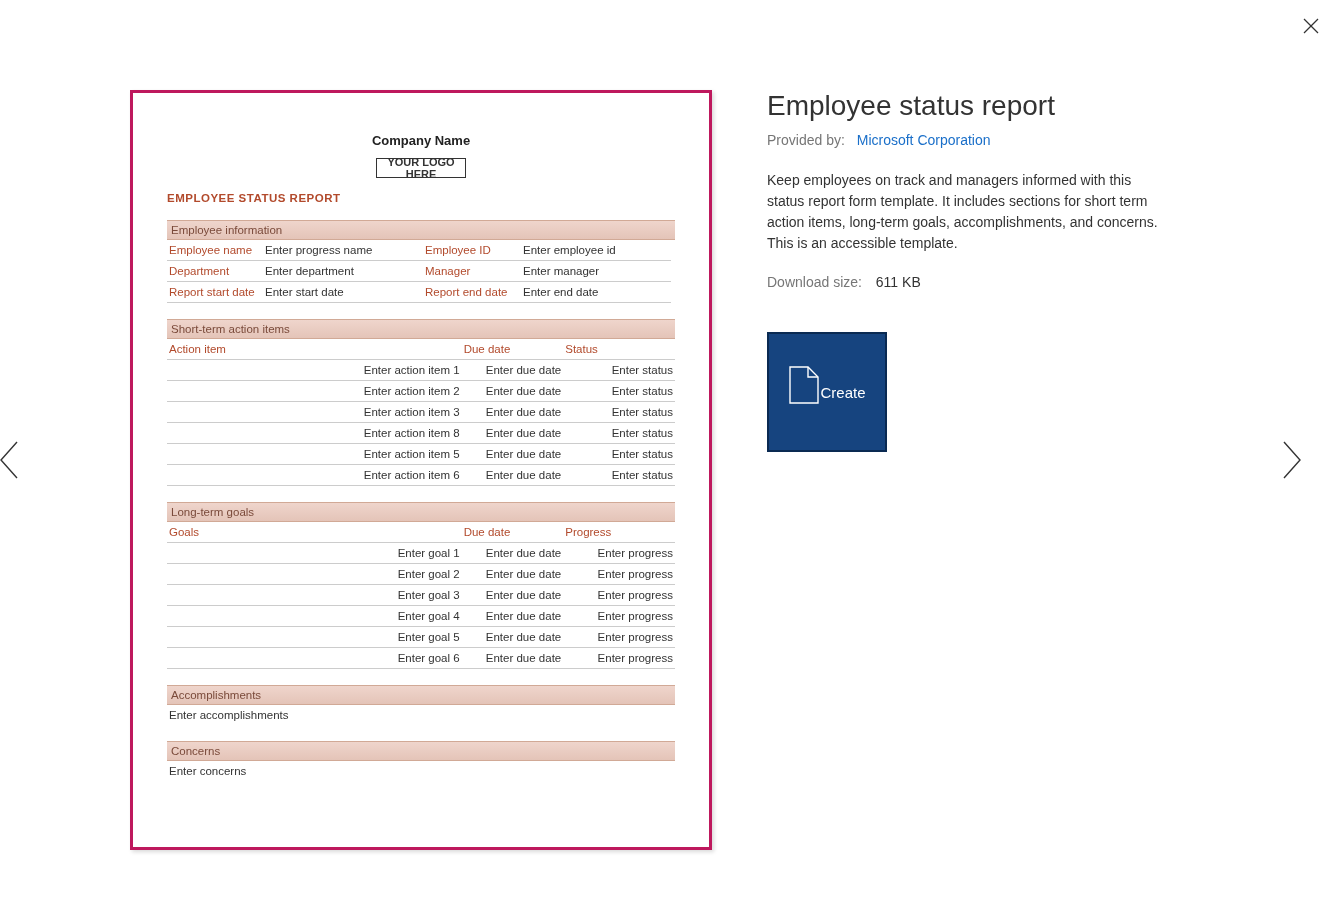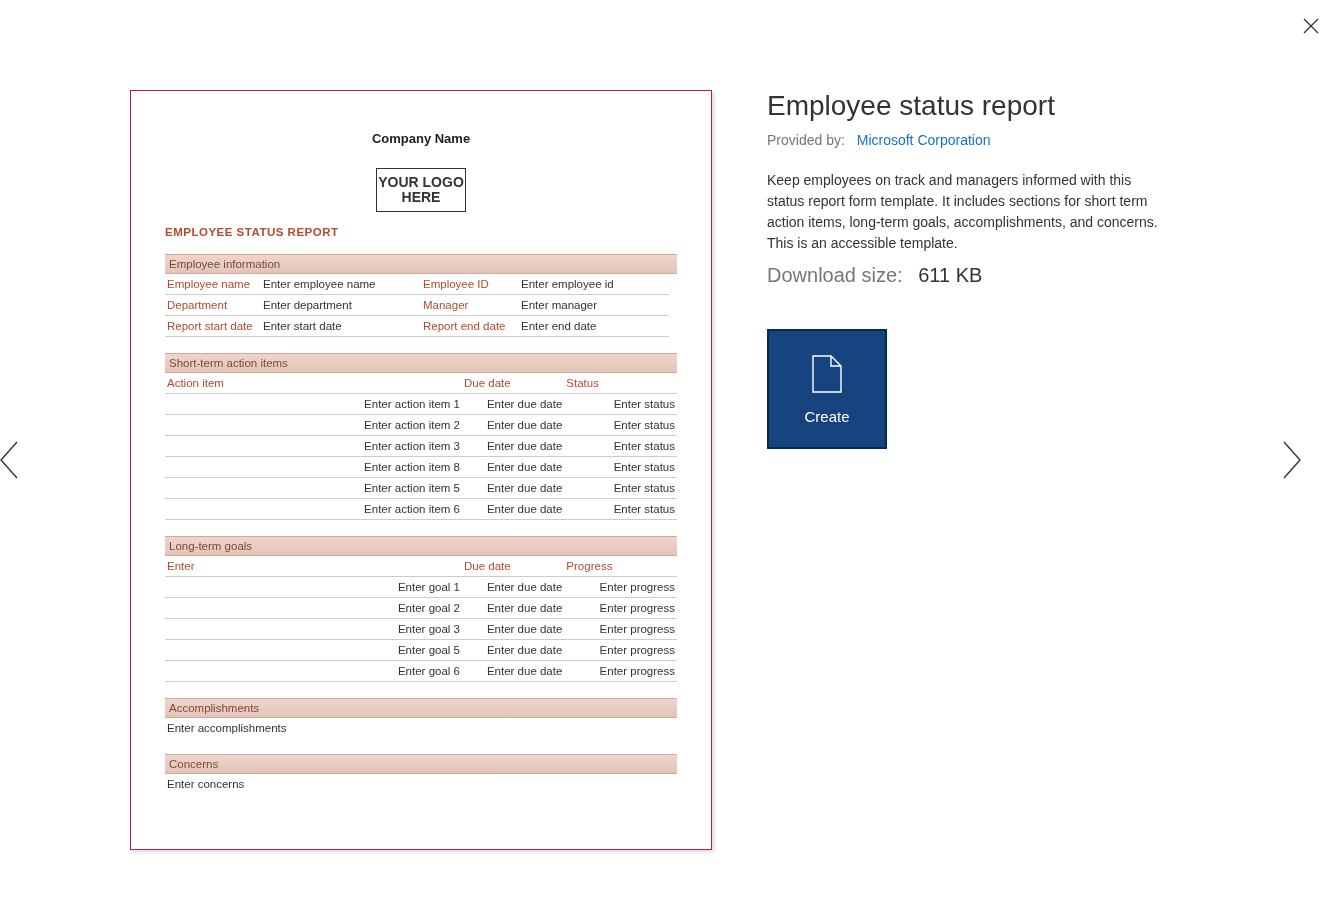--- a/index.html
+++ b/index.html
@@ -36,40 +36,40 @@
     display:flex;
     padding: 90px 60px 40px 130px;
     gap: 55px;
     height:100%;
   }
 
   .preview-panel {
     width: 582px;
     height: 760px;
     background:#fff;
-    border:1px solid #be185d;
+    border:3px solid #be185d;
     box-shadow: 2px 2px 4px rgba(0,0,0,0.15);
     padding: 40px 34px 30px 34px;
     font-size:11.5px;
     color:#333;
   }
   .preview-panel .company-name {
     text-align:center;
     font-weight:bold;
     font-size:13px;
     color:#222;
   }
   .logo-box {
-    width:90px;height:44px;
+    width:90px;height:20px;
     border:1px solid #333;
-    margin:22px auto 14px auto;
+    margin:10px auto 14px auto;
     display:flex;align-items:center;justify-content:center;
     text-align:center;
     font-weight:bold;
-    font-size:14px;
+    font-size:11px;
     line-height:1.1;
   }
   .report-title {
     color:#b24a2c;
     font-weight:bold;
     font-size:11.5px;
     letter-spacing:0.5px;
     margin:12px 0 6px 0;
   }
   .section-header {
@@ -145,34 +145,33 @@
     cursor:pointer;
   }
   .description {
     margin-top:22px;
     font-size:14px;
     line-height:1.5;
     color:#333;
     max-width:400px;
   }
   .download-row {
-    margin-top:10px;
-    font-size:20px;
+    margin-top:20px;
+    font-size:14px;
     color:#767676;
   }
   .download-val { margin-left:10px; color:#333; }
 
   .create-btn {
     margin-top:42px;
     width:120px;height:120px;
     background:#16447f;
     border:2px solid #0a2a52;
     color:#fff;
     display:flex;
-    flex-direction:column;
     align-items:center;
     justify-content:center;
     cursor:pointer;
   }
   .create-btn svg { margin-bottom:14px; }
   .create-btn .lbl { font-size:15px; }
 </style>
 </head>
 <body>
 
@@ -197,21 +196,21 @@
 <div class="container">
 
   <div class="preview-panel">
      <div class="company-name">Company Name</div>
      <div class="logo-box">YOUR LOGO HERE</div>
      <div class="report-title">EMPLOYEE STATUS REPORT</div>
 
      <div class="section-header">Employee information</div>
      <div class="emp-info">
        <div class="emp-lbl">Employee name</div>
-       <div class="emp-val">Enter employee name</div>
+       <div class="emp-val">Enter progress name</div>
        <div class="emp-lbl">Employee ID</div>
        <div class="emp-val">Enter employee id</div>
        <div class="emp-lbl">Department</div>
        <div class="emp-val">Enter department</div>
        <div class="emp-lbl">Manager</div>
        <div class="emp-val">Enter manager</div>
        <div class="emp-lbl">Report start date</div>
        <div class="emp-val">Enter start date</div>
        <div class="emp-lbl">Report end date</div>
        <div class="emp-val">Enter end date</div>
@@ -257,38 +256,43 @@
             <td>Enter due date</td>
             <td>Enter status</td>
           </tr>
         </tbody>
      </table>
 
      <div class="section-header">Long-term goals</div>
      <table class="tbl">
        <thead>
           <tr>
-         <th class="col-a">Enter</th>
+         <th class="col-a">Goals</th>
          <th class="col-b">Due date</th>
          <th class="col-c">Progress</th>
        </tr>
         </thead>
        <tbody id="long-term-body">
           <tr>
             <td>Enter goal 1</td>
             <td>Enter due date</td>
             <td>Enter progress</td>
           </tr>
           <tr>
             <td>Enter goal 2</td>
             <td>Enter due date</td>
             <td>Enter progress</td>
           </tr>
           <tr>
             <td>Enter goal 3</td>
+            <td>Enter due date</td>
+            <td>Enter progress</td>
+          </tr>
+          <tr>
+            <td>Enter goal 4</td>
             <td>Enter due date</td>
             <td>Enter progress</td>
           </tr>
           <tr>
             <td>Enter goal 5</td>
             <td>Enter due date</td>
             <td>Enter progress</td>
           </tr>
           <tr>
             <td>Enter goal 6</td>

